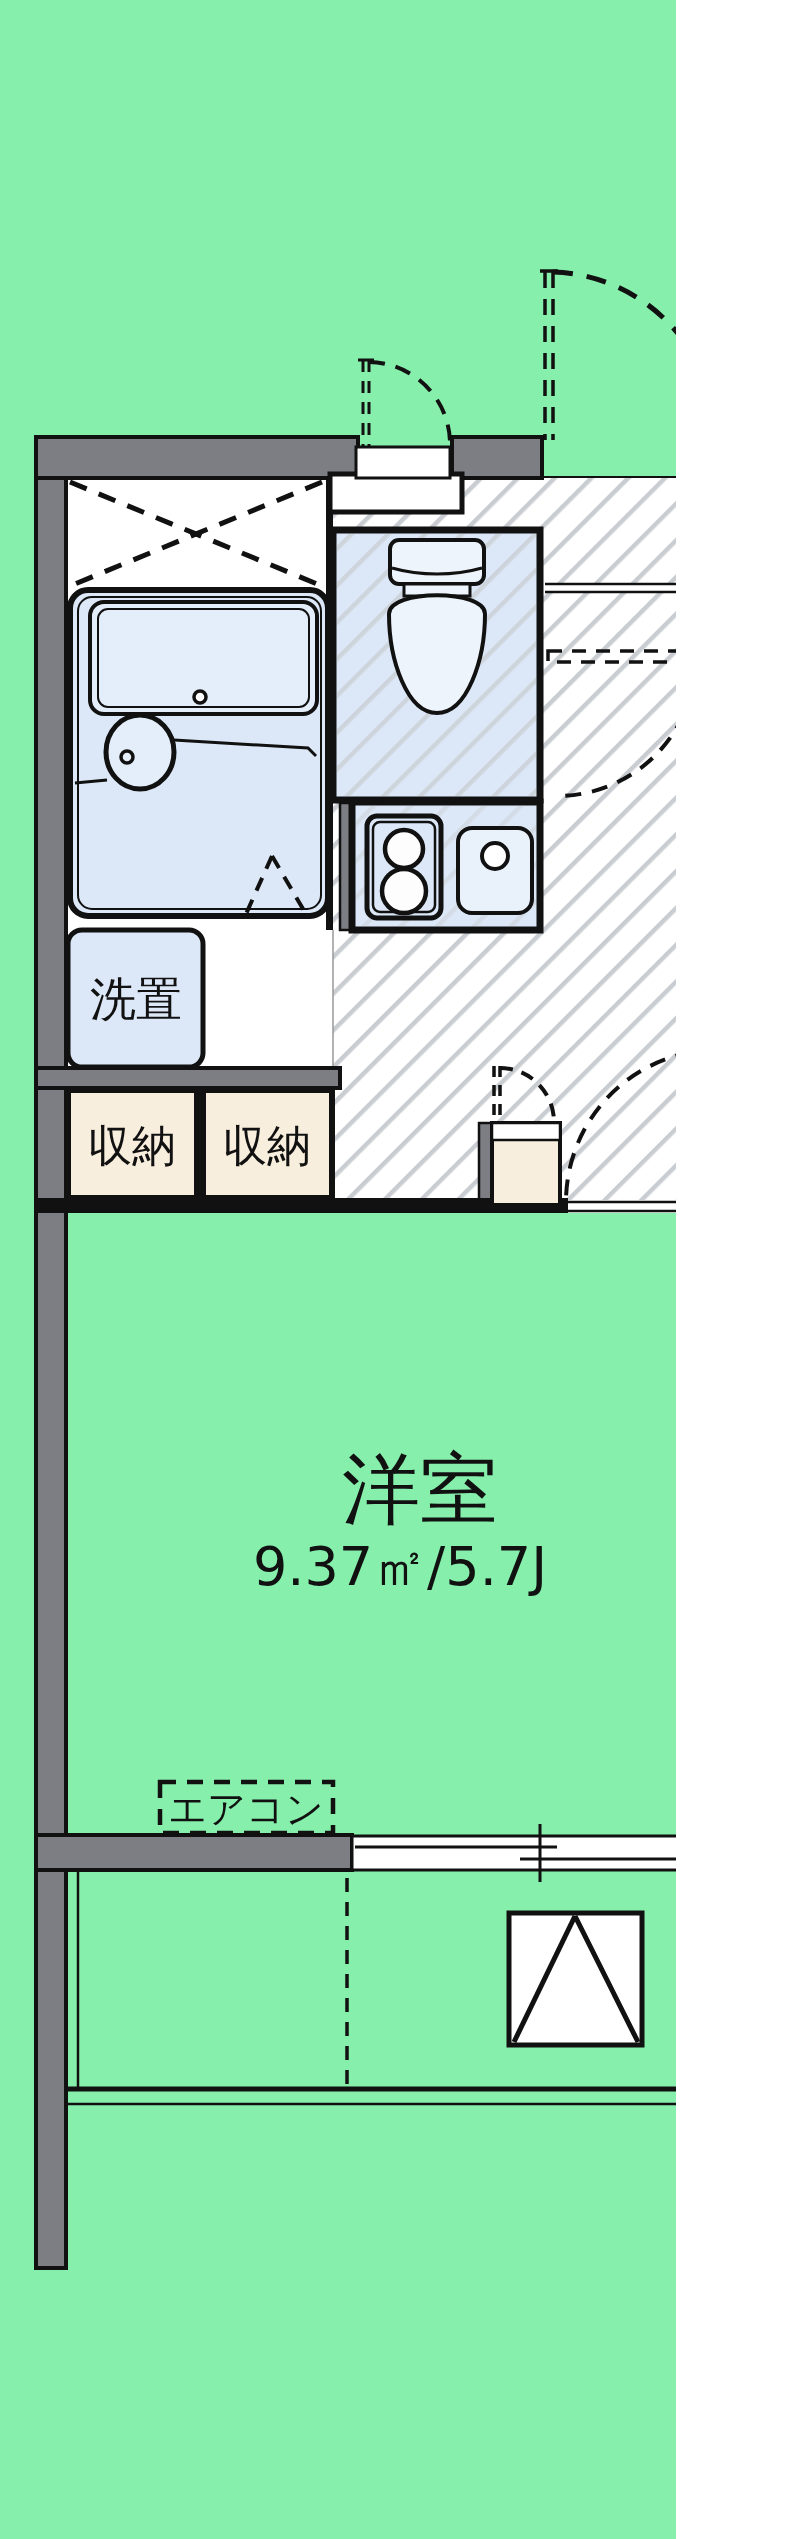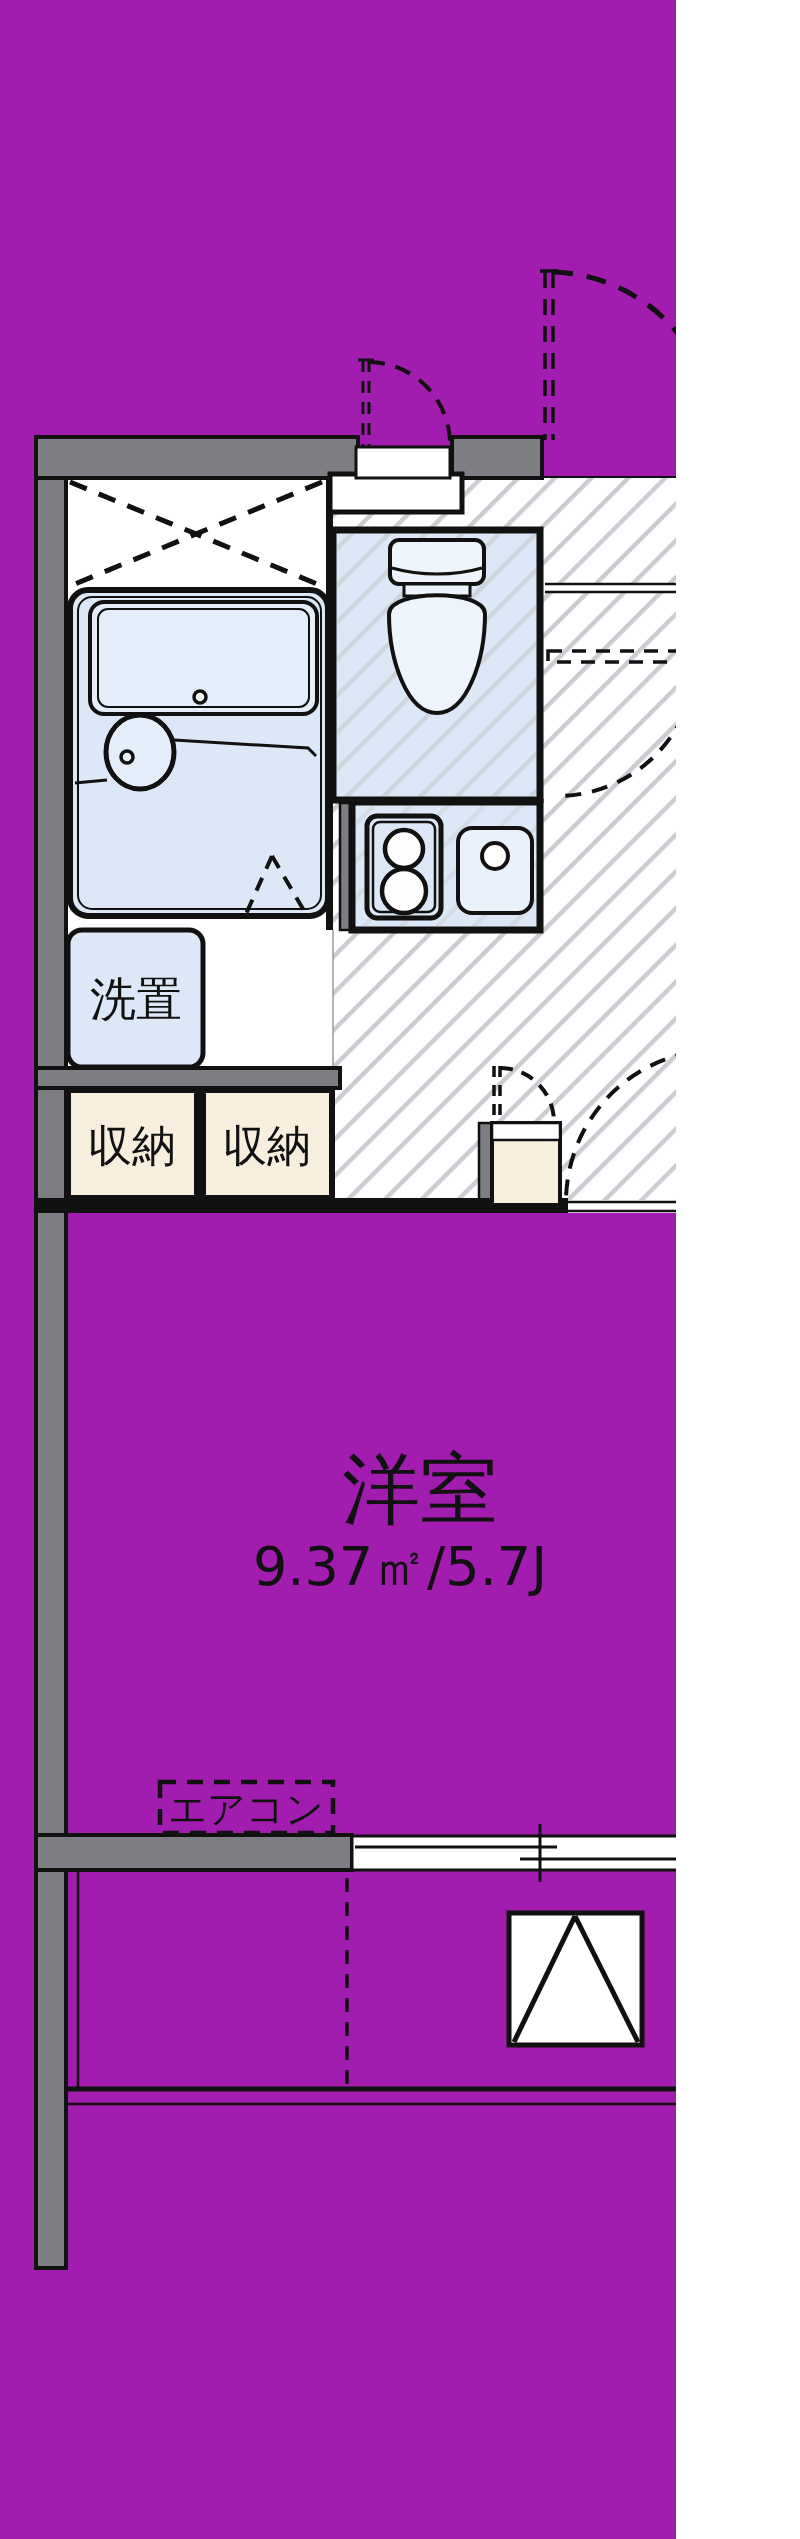--- a/index.html
+++ b/index.html
@@ -1,16 +1,16 @@
 <!DOCTYPE html>
 <html><head>
 <meta charset="utf-8">
 <style>
   html,body{margin:0;padding:0;background:#ffffff;}
-  #stage{position:relative;width:676px;height:2539px;background:#a21caf;overflow:hidden;
+  #stage{position:relative;width:676px;height:2539px;background:#86efac;overflow:hidden;
          font-family:"DejaVu Sans",sans-serif;text-decoration:underline;}
   svg{position:absolute;left:0;top:0;}
   text{font-family:"DejaVu Sans",sans-serif;fill:#111111;}
   .jp-label{font-weight:500;}
 </style>
 </head>
 <body>
 
 <div id="stage">
 <svg width="800" height="2539" viewBox="0 0 800 2539">

